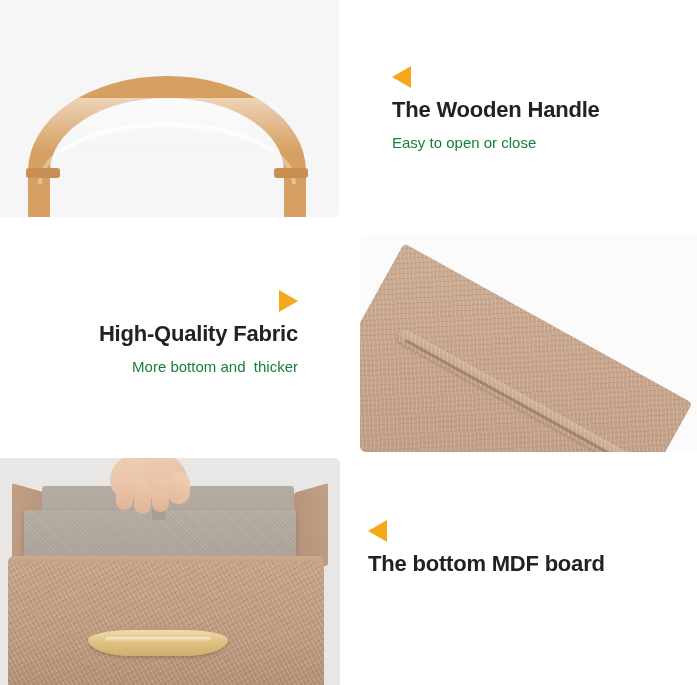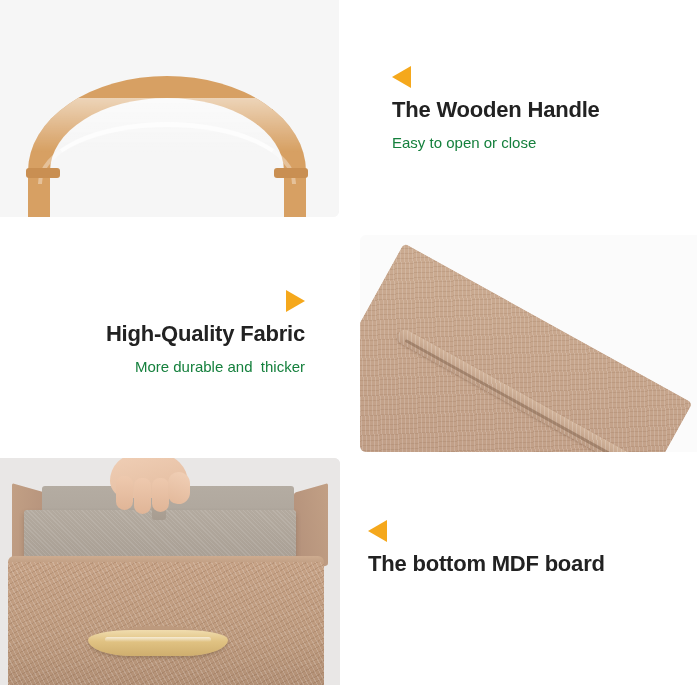--- a/index.html
+++ b/index.html
@@ -336,26 +336,26 @@
   </div>
 
   <div class="feature-text align-left" style="left:392px; top:66px; width:290px;">
     <span class="tri-wrap">
       <span class="tri tri-left"></span>
     </span>
     <p class="feat-title">The Wooden Handle</p>
     <p class="feat-sub">Easy to open or close</p>
   </div>
 
-  <div class="feature-text align-right" style="left:15px; top:290px; width:290px;">
+  <div class="feature-text align-right" style="left:8px; top:290px; width:290px;">
     <span class="tri-wrap">
       <span class="tri tri-right"></span>
     </span>
     <p class="feat-title">High-Quality Fabric</p>
-    <p class="feat-sub">More durable and  thicker</p>
+    <p class="feat-sub">More bottom and  thicker</p>
   </div>
 
   <div class="panel" id="panel-fabric">
     <div class="fabric-scene">
       <div class="fabric-liner"></div>
       <div class="fabric-lid"></div>
       <div class="fabric-rim"></div>
       <div class="fabric-shadowline"></div>
     </div>
   </div>

